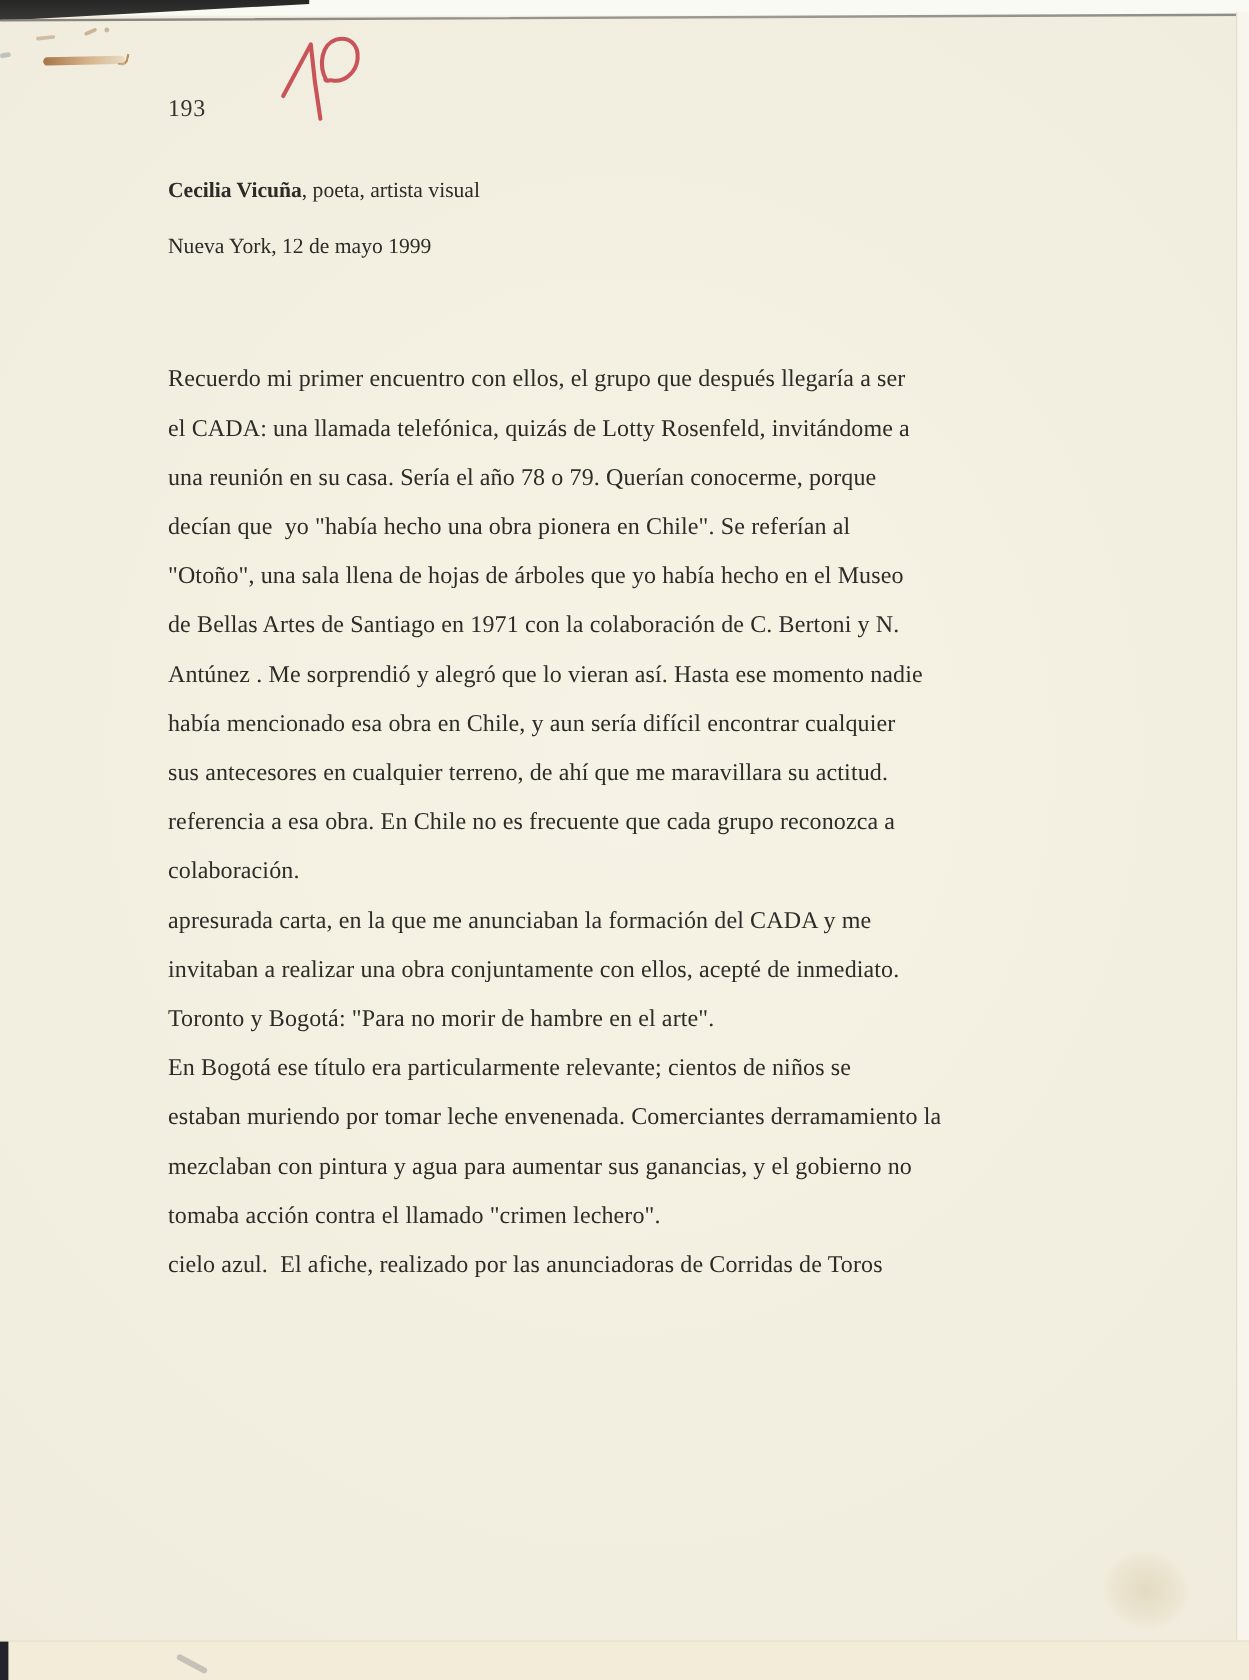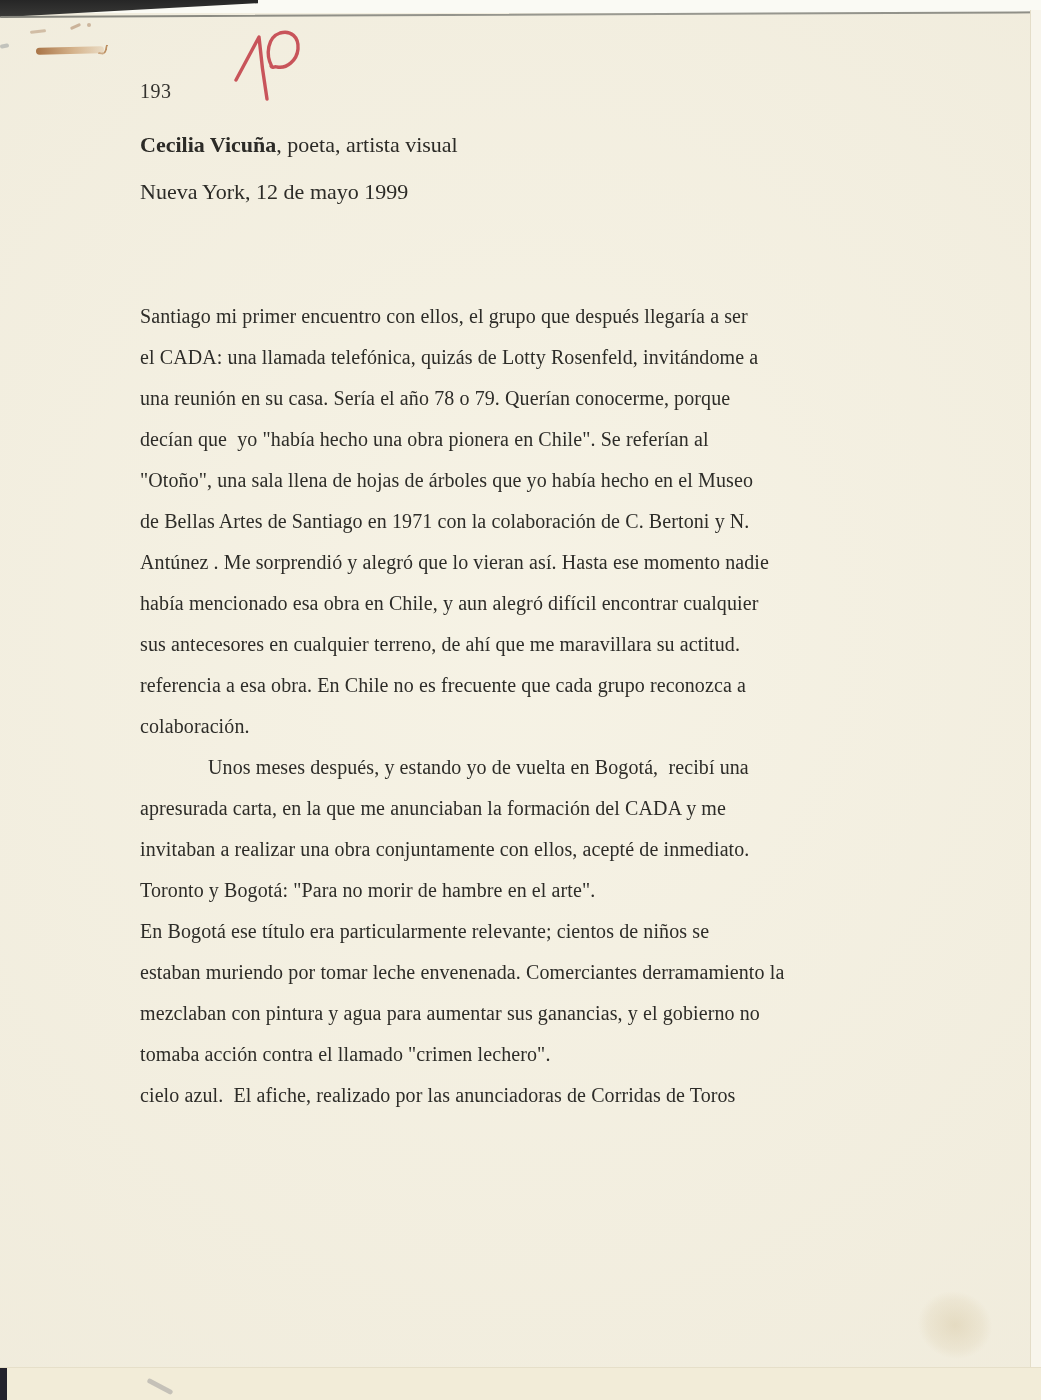--- a/index.html
+++ b/index.html
@@ -88,22 +88,22 @@
   
   .hand-mark {
     position: absolute; left: 215px; top: 25px; width: 92px; height: 80px;
   }
   
   .page-number {
     position: absolute; left: 140px; top: 80px;
     font-size: 20px; color: #33322e; letter-spacing: 0.5px;
   }
   .doc-header {
-    position: absolute; left: 140px; top: 132px;
-    font-size: 22px; color: #2c2b27;
+    position: absolute; left: 140px; top: 148px;
+    font-size: 18px; color: #2c2b27;
   }
   .doc-header .author-line { height: 47px; }
   .doc-header .author-bold { font-weight: 700; }
   .text-block {
     position: absolute; left: 140px; top: 296px; width: 720px;
     font-size: 20px; color: #2d2c28;
   }
   .text-block .line {
     height: 41px; line-height: 41px;
     white-space: pre; letter-spacing: 0.1px;
@@ -138,32 +138,31 @@
   </div>
 
   <div class="page-number">193</div>
 
   <div class="doc-header">
     <div class="author-line"><span class="author-bold">Cecilia Vicuña</span><span>, poeta, artista visual</span></div>
     <div class="date-line">Nueva York, 12 de mayo 1999</div>
   </div>
 
   <div class="text-block">
-      <div class="line">Santiago mi primer encuentro con ellos, el grupo que después llegaría a ser</div>
+      <div class="line">Recuerdo mi primer encuentro con ellos, el grupo que después llegaría a ser</div>
       <div class="line">el CADA: una llamada telefónica, quizás de Lotty Rosenfeld, invitándome a</div>
       <div class="line">una reunión en su casa. Sería el año 78 o 79. Querían conocerme, porque</div>
       <div class="line">decían que  yo "había hecho una obra pionera en Chile". Se referían al</div>
       <div class="line">"Otoño", una sala llena de hojas de árboles que yo había hecho en el Museo</div>
       <div class="line">de Bellas Artes de Santiago en 1971 con la colaboración de C. Bertoni y N.</div>
       <div class="line">Antúnez . Me sorprendió y alegró que lo vieran así. Hasta ese momento nadie</div>
-      <div class="line">había mencionado esa obra en Chile, y aun alegró difícil encontrar cualquier</div>
+      <div class="line">había mencionado esa obra en Chile, y aun sería difícil encontrar cualquier</div>
       <div class="line">sus antecesores en cualquier terreno, de ahí que me maravillara su actitud.</div>
       <div class="line">referencia a esa obra. En Chile no es frecuente que cada grupo reconozca a</div>
       <div class="line">colaboración.</div>
-      <div class="line indent">Unos meses después, y estando yo de vuelta en Bogotá,  recibí una</div>
       <div class="line">apresurada carta, en la que me anunciaban la formación del CADA y me</div>
       <div class="line">invitaban a realizar una obra conjuntamente con ellos, acepté de inmediato.</div>
       <div class="line">Toronto y Bogotá: "Para no morir de hambre en el arte".</div>
       <div class="line">En Bogotá ese título era particularmente relevante; cientos de niños se</div>
       <div class="line">estaban muriendo por tomar leche envenenada. Comerciantes derramamiento la</div>
       <div class="line">mezclaban con pintura y agua para aumentar sus ganancias, y el gobierno no</div>
       <div class="line">tomaba acción contra el llamado "crimen lechero".</div>
       <div class="line">cielo azul.  El afiche, realizado por las anunciadoras de Corridas de Toros</div>
     </div>
 

